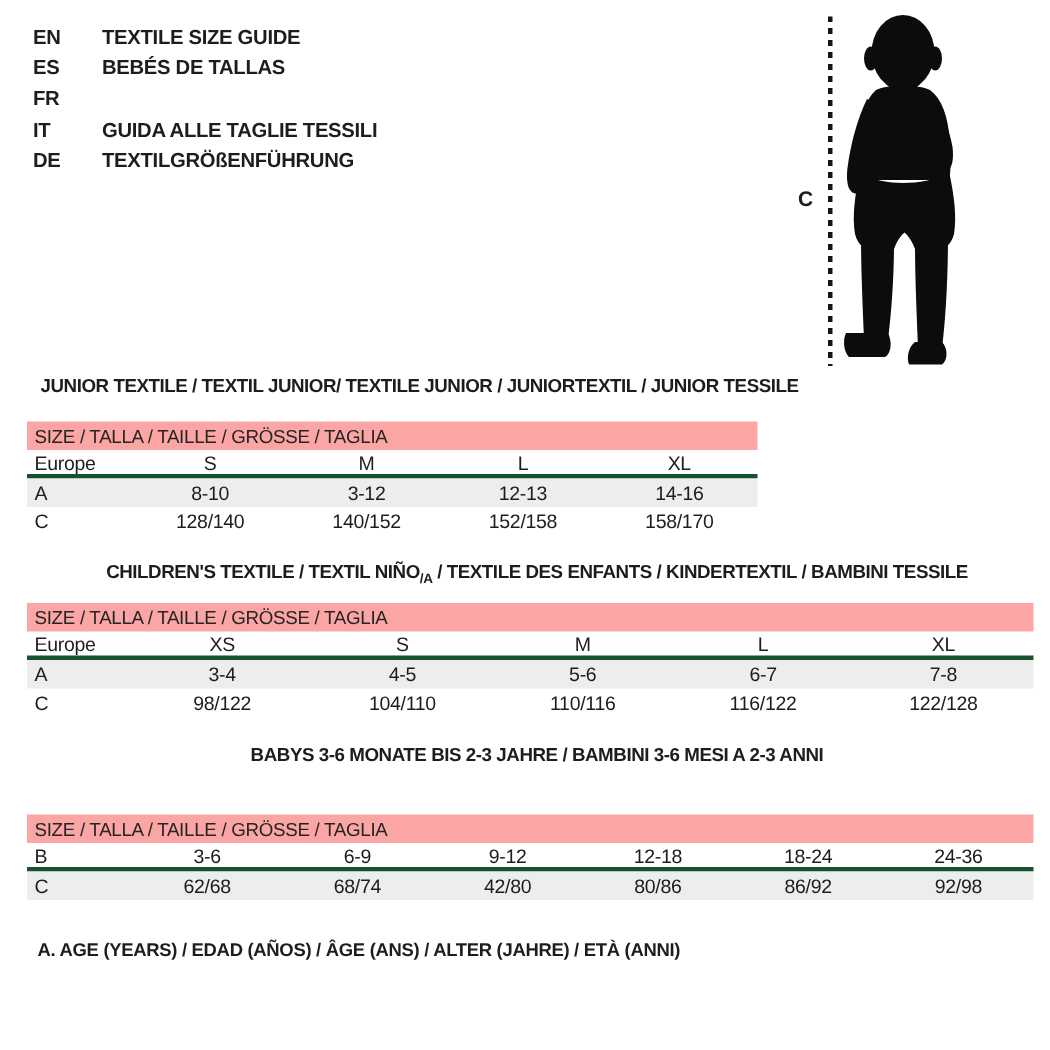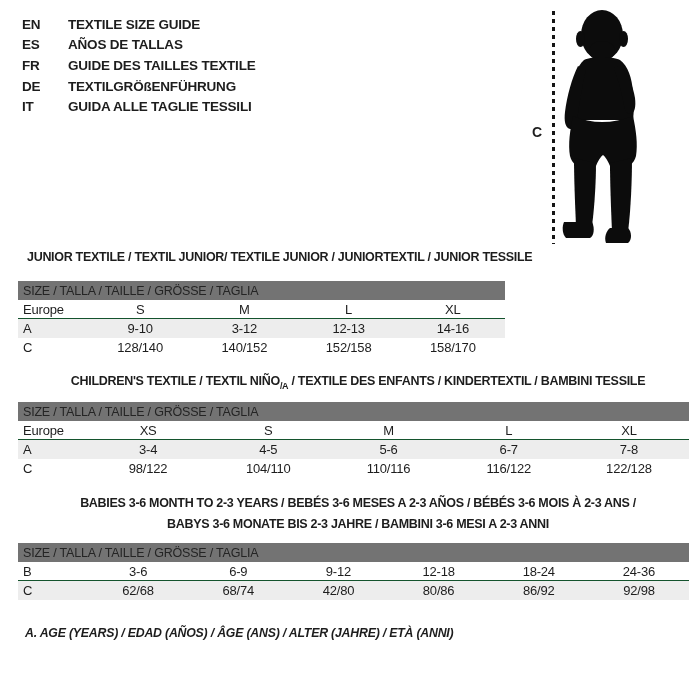--- a/index.html
+++ b/index.html
@@ -18,57 +18,56 @@
   .measure-label{position:absolute;left:528px;top:124px;width:18px;text-align:center;font-weight:bold;font-size:14px;}
   .baby{position:absolute;left:562px;top:8px;width:100px;height:238px;}
   
   .tbl{position:absolute;left:18px;}
   .t1{top:250px;width:487px;}
   .t2{top:374px;width:671px;}
   .t3{top:493px;width:671px;}
   .t-title{font-weight:bold;font-size:12.5px;letter-spacing:-0.3px;line-height:14px;height:14px;padding-left:9px;white-space:nowrap;text-align:center;}
   .t-title.two-line{height:42px;line-height:21px;white-space:normal;}
   .t-title .sub{vertical-align:sub;font-size:9px;}
-  .size-bar{height:19px;background:#737373;display:flex;align-items:center;padding-left:5px;
+  .size-bar{height:19px;background:#fca5a5;display:flex;align-items:center;padding-left:5px;
     font-size:12.5px;color:#242424;letter-spacing:-0.2px;}
   .t1 .size-bar{margin-top:17px;}
   .t2 .size-bar{margin-top:14px;}
   .t3 .size-bar{margin-top:8px;}
   .t-row{display:flex;height:19px;align-items:center;font-size:13px;letter-spacing:-0.2px;}
   .t-row .lbl{width:70px;padding-left:5px;box-sizing:border-box;}
   .t-row .cell{flex:1;text-align:center;}
-  .row-divider{border-bottom:1px solid #14532d;box-sizing:border-box;}
+  .row-divider{border-bottom:3px solid #14532d;box-sizing:border-box;}
   .stripe{background:#ededed;}
   
   .footnotes{position:absolute;left:25px;top:623px;}
-  .fn-line{height:20px;line-height:20px;font-weight:bold;font-size:12.3px;letter-spacing:-0.2px;white-space:nowrap;font-style:italic;}
+  .fn-line{height:20px;line-height:20px;font-weight:bold;font-size:12.3px;letter-spacing:-0.2px;white-space:nowrap;}
 </style>
 </head>
 <body>
 
 <div class="lang-list">
   <div class="lang-row">
     <span class="lang-code">EN</span>
     <span>TEXTILE SIZE GUIDE</span>
   </div>
   <div class="lang-row">
     <span class="lang-code">ES</span>
-    <span>AÑOS DE TALLAS</span>
+    <span>BEBÉS DE TALLAS</span>
   </div>
   <div class="lang-row">
     <span class="lang-code">FR</span>
-    <span>GUIDE DES TAILLES TEXTILE</span>
+  </div>
+  <div class="lang-row">
+    <span class="lang-code">IT</span>
+    <span>GUIDA ALLE TAGLIE TESSILI</span>
   </div>
   <div class="lang-row">
     <span class="lang-code">DE</span>
     <span>TEXTILGRÖßENFÜHRUNG</span>
-  </div>
-  <div class="lang-row">
-    <span class="lang-code">IT</span>
-    <span>GUIDA ALLE TAGLIE TESSILI</span>
   </div>
 </div>
 
 <div class="measure-line"></div>
 <div class="measure-label">C</div>
 <svg class="baby" viewBox="0 0 100 238" aria-hidden="true">
   <g fill="#0c0c0c">
     <ellipse cx="40" cy="27" rx="21" ry="25"></ellipse>
     <ellipse cx="18.5" cy="31" rx="4.5" ry="8"></ellipse>
     <ellipse cx="61.5" cy="31" rx="4.5" ry="8"></ellipse>
@@ -89,21 +88,21 @@
   <div class="size-bar">SIZE / TALLA / TAILLE / GRÖSSE / TAGLIA</div>
   <div class="t-row row-divider">
     <span class="lbl">Europe</span>
     <span class="cell">S</span>
     <span class="cell">M</span>
     <span class="cell">L</span>
     <span class="cell">XL</span>
   </div>
   <div class="t-row stripe">
     <span class="lbl">A</span>
-    <span class="cell">9-10</span>
+    <span class="cell">8-10</span>
     <span class="cell">3-12</span>
     <span class="cell">12-13</span>
     <span class="cell">14-16</span>
   </div>
   <div class="t-row">
     <span class="lbl">C</span>
     <span class="cell">128/140</span>
     <span class="cell">140/152</span>
     <span class="cell">152/158</span>
     <span class="cell">158/170</span>
@@ -134,21 +133,20 @@
     <span class="cell">98/122</span>
     <span class="cell">104/110</span>
     <span class="cell">110/116</span>
     <span class="cell">116/122</span>
     <span class="cell">122/128</span>
   </div>
 </div>
 
 <div class="tbl t3">
   <div class="t-title two-line">
-    <div>BABIES 3-6 MONTH TO 2-3 YEARS / BEBÉS 3-6 MESES A 2-3 AÑOS / BÉBÉS 3-6 MOIS À 2-3 ANS /</div>
     <div>BABYS 3-6 MONATE BIS 2-3 JAHRE / BAMBINI 3-6 MESI A 2-3 ANNI</div>
   </div>
   <div class="size-bar">SIZE / TALLA / TAILLE / GRÖSSE / TAGLIA</div>
   <div class="t-row row-divider">
     <span class="lbl">B</span>
     <span class="cell">3-6</span>
     <span class="cell">6-9</span>
     <span class="cell">9-12</span>
     <span class="cell">12-18</span>
     <span class="cell">18-24</span>

